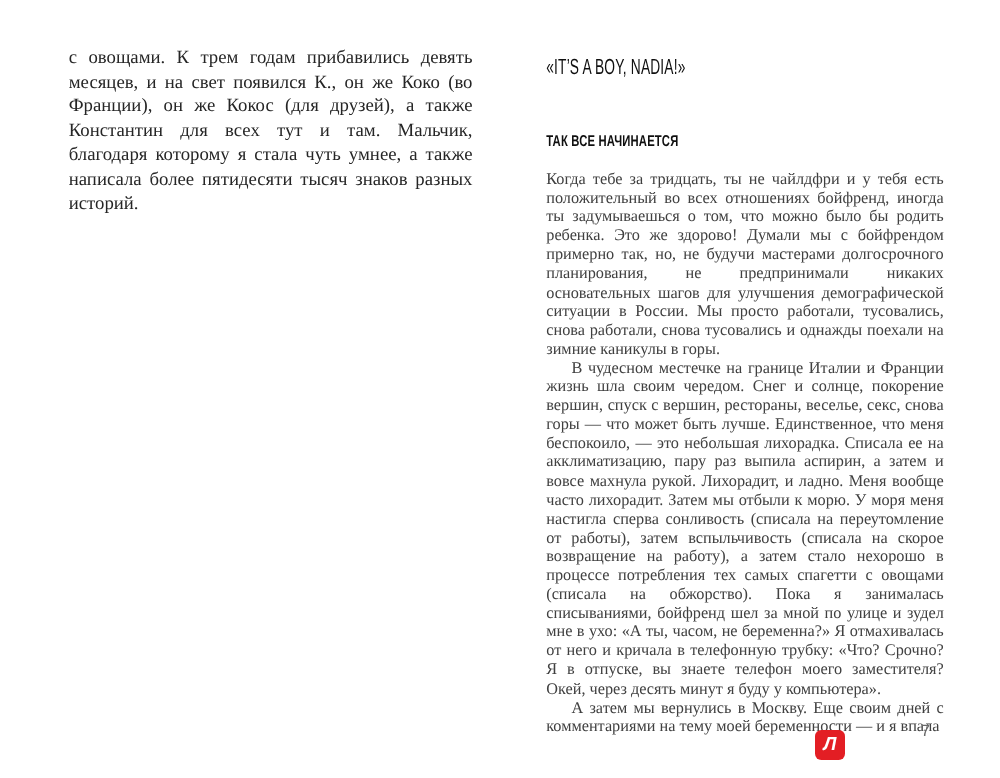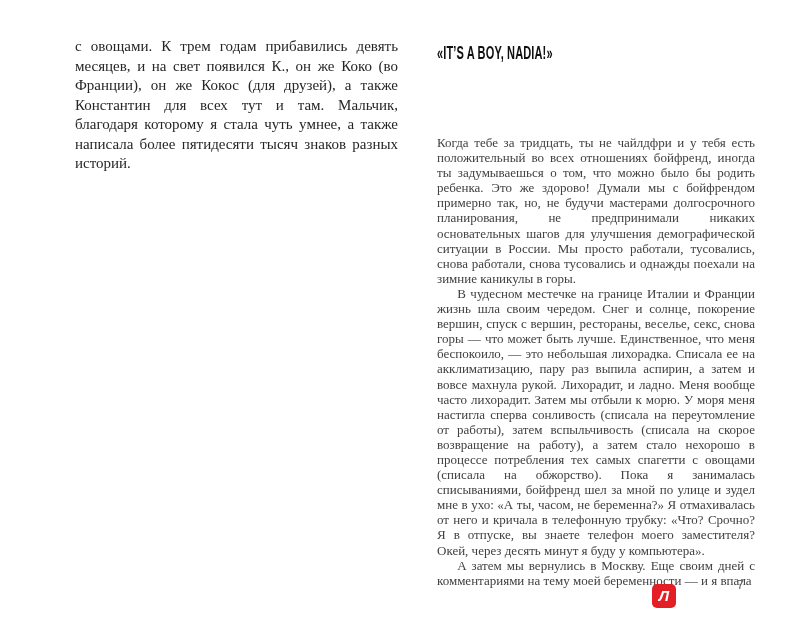--- a/index.html
+++ b/index.html
@@ -14,21 +14,20 @@
     background: #ffffff;
     overflow: hidden;
     font-family: "Liberation Serif", "DejaVu Serif", serif;
   }
   
   .page-left {
     position: absolute;
     left: 55px;
     top: 37px;
     width: 323px;
-    margin-left: 20px;
   }
   .page-left p {
     margin: 0;
     font-size: 15px;
     line-height: 19.5px;
     text-align: justify;
     color: #262626;
     hyphens: auto;
     -webkit-hyphens: auto;
   }
@@ -39,21 +38,21 @@
     top: 0;
     width: 318px;
     height: 622px;
   }
   .chapter-title {
     position: absolute;
     left: 0;
     top: 43px;
     margin: 0;
     font-family: "Liberation Sans", "DejaVu Sans", sans-serif;
-    font-weight: 700;
+    font-weight: 400;
     font-size: 17.5px;
     line-height: 20px;
     color: #0f0f0f;
     white-space: nowrap;
     letter-spacing: 0.2px;
   }
   .section-title {
     position: absolute;
     left: 0;
     top: 106px;
@@ -125,20 +124,21 @@
 
 <div class="stage">
 
   <section class="page-left">
     <p>с овощами. К трем годам прибавились девять месяцев, и на свет появился К., он же Коко (во Франции), он же Кокос (для друзей), а также Константин для всех тут и там. Мальчик, благодаря которому я стала чуть умнее, а также написала более пятидесяти тысяч знаков разных историй.</p>
   </section>
 
   <section class="page-right">
     <h1 class="chapter-title"><span class="condense c1">«IT’S A BOY, NADIA!»</span></h1>
 
+    <h2 class="section-title"><span class="condense c2">ТАК ВСЕ НАЧИНАЕТСЯ</span></h2>
 
     <div class="body-text">
       <p class="no-indent">Когда тебе за тридцать, ты не чайлдфри и у тебя есть положительный во всех отношениях бойфренд, иногда ты задумываешься о том, что можно было бы родить ребенка. Это же здорово! Думали мы с бойфрендом примерно так, но, не будучи мастерами долгосрочного планирования, не предпринимали никаких основательных шагов для улучшения демографической ситуации в России. Мы просто работали, тусовались, снова работали, снова тусовались и однажды поехали на зимние каникулы в горы.</p>
       <p>В чудесном местечке на границе Италии и Франции жизнь шла своим чередом. Снег и солнце, покорение вершин, спуск с вершин, рестораны, веселье, секс, снова горы — что может быть лучше. Единственное, что меня беспокоило, — это небольшая лихорадка. Списала ее на акклиматизацию, пару раз выпила аспирин, а затем и вовсе махнула рукой. Лихорадит, и ладно. Меня вообще часто лихорадит. Затем мы отбыли к морю. У моря меня настигла сперва сонливость (списала на переутомление от работы), затем вспыльчивость (списала на скорое возвращение на работу), а затем стало нехорошо в процессе потребления тех самых спагетти с овощами (списала на обжорство). Пока я занималась списываниями, бойфренд шел за мной по улице и зудел мне в ухо: «А ты, часом, не беременна?» Я отмахивалась от него и кричала в телефонную трубку: «Что? Срочно? Я в отпуске, вы знаете телефон моего заместителя? Окей, через десять минут я буду у компьютера».</p>
       <p>А затем мы вернулись в Москву. Еще своим дней с комментариями на тему моей беременности — и я впала</p>
     </div>
 
     <div class="page-number">7</div>
   </section>
 

